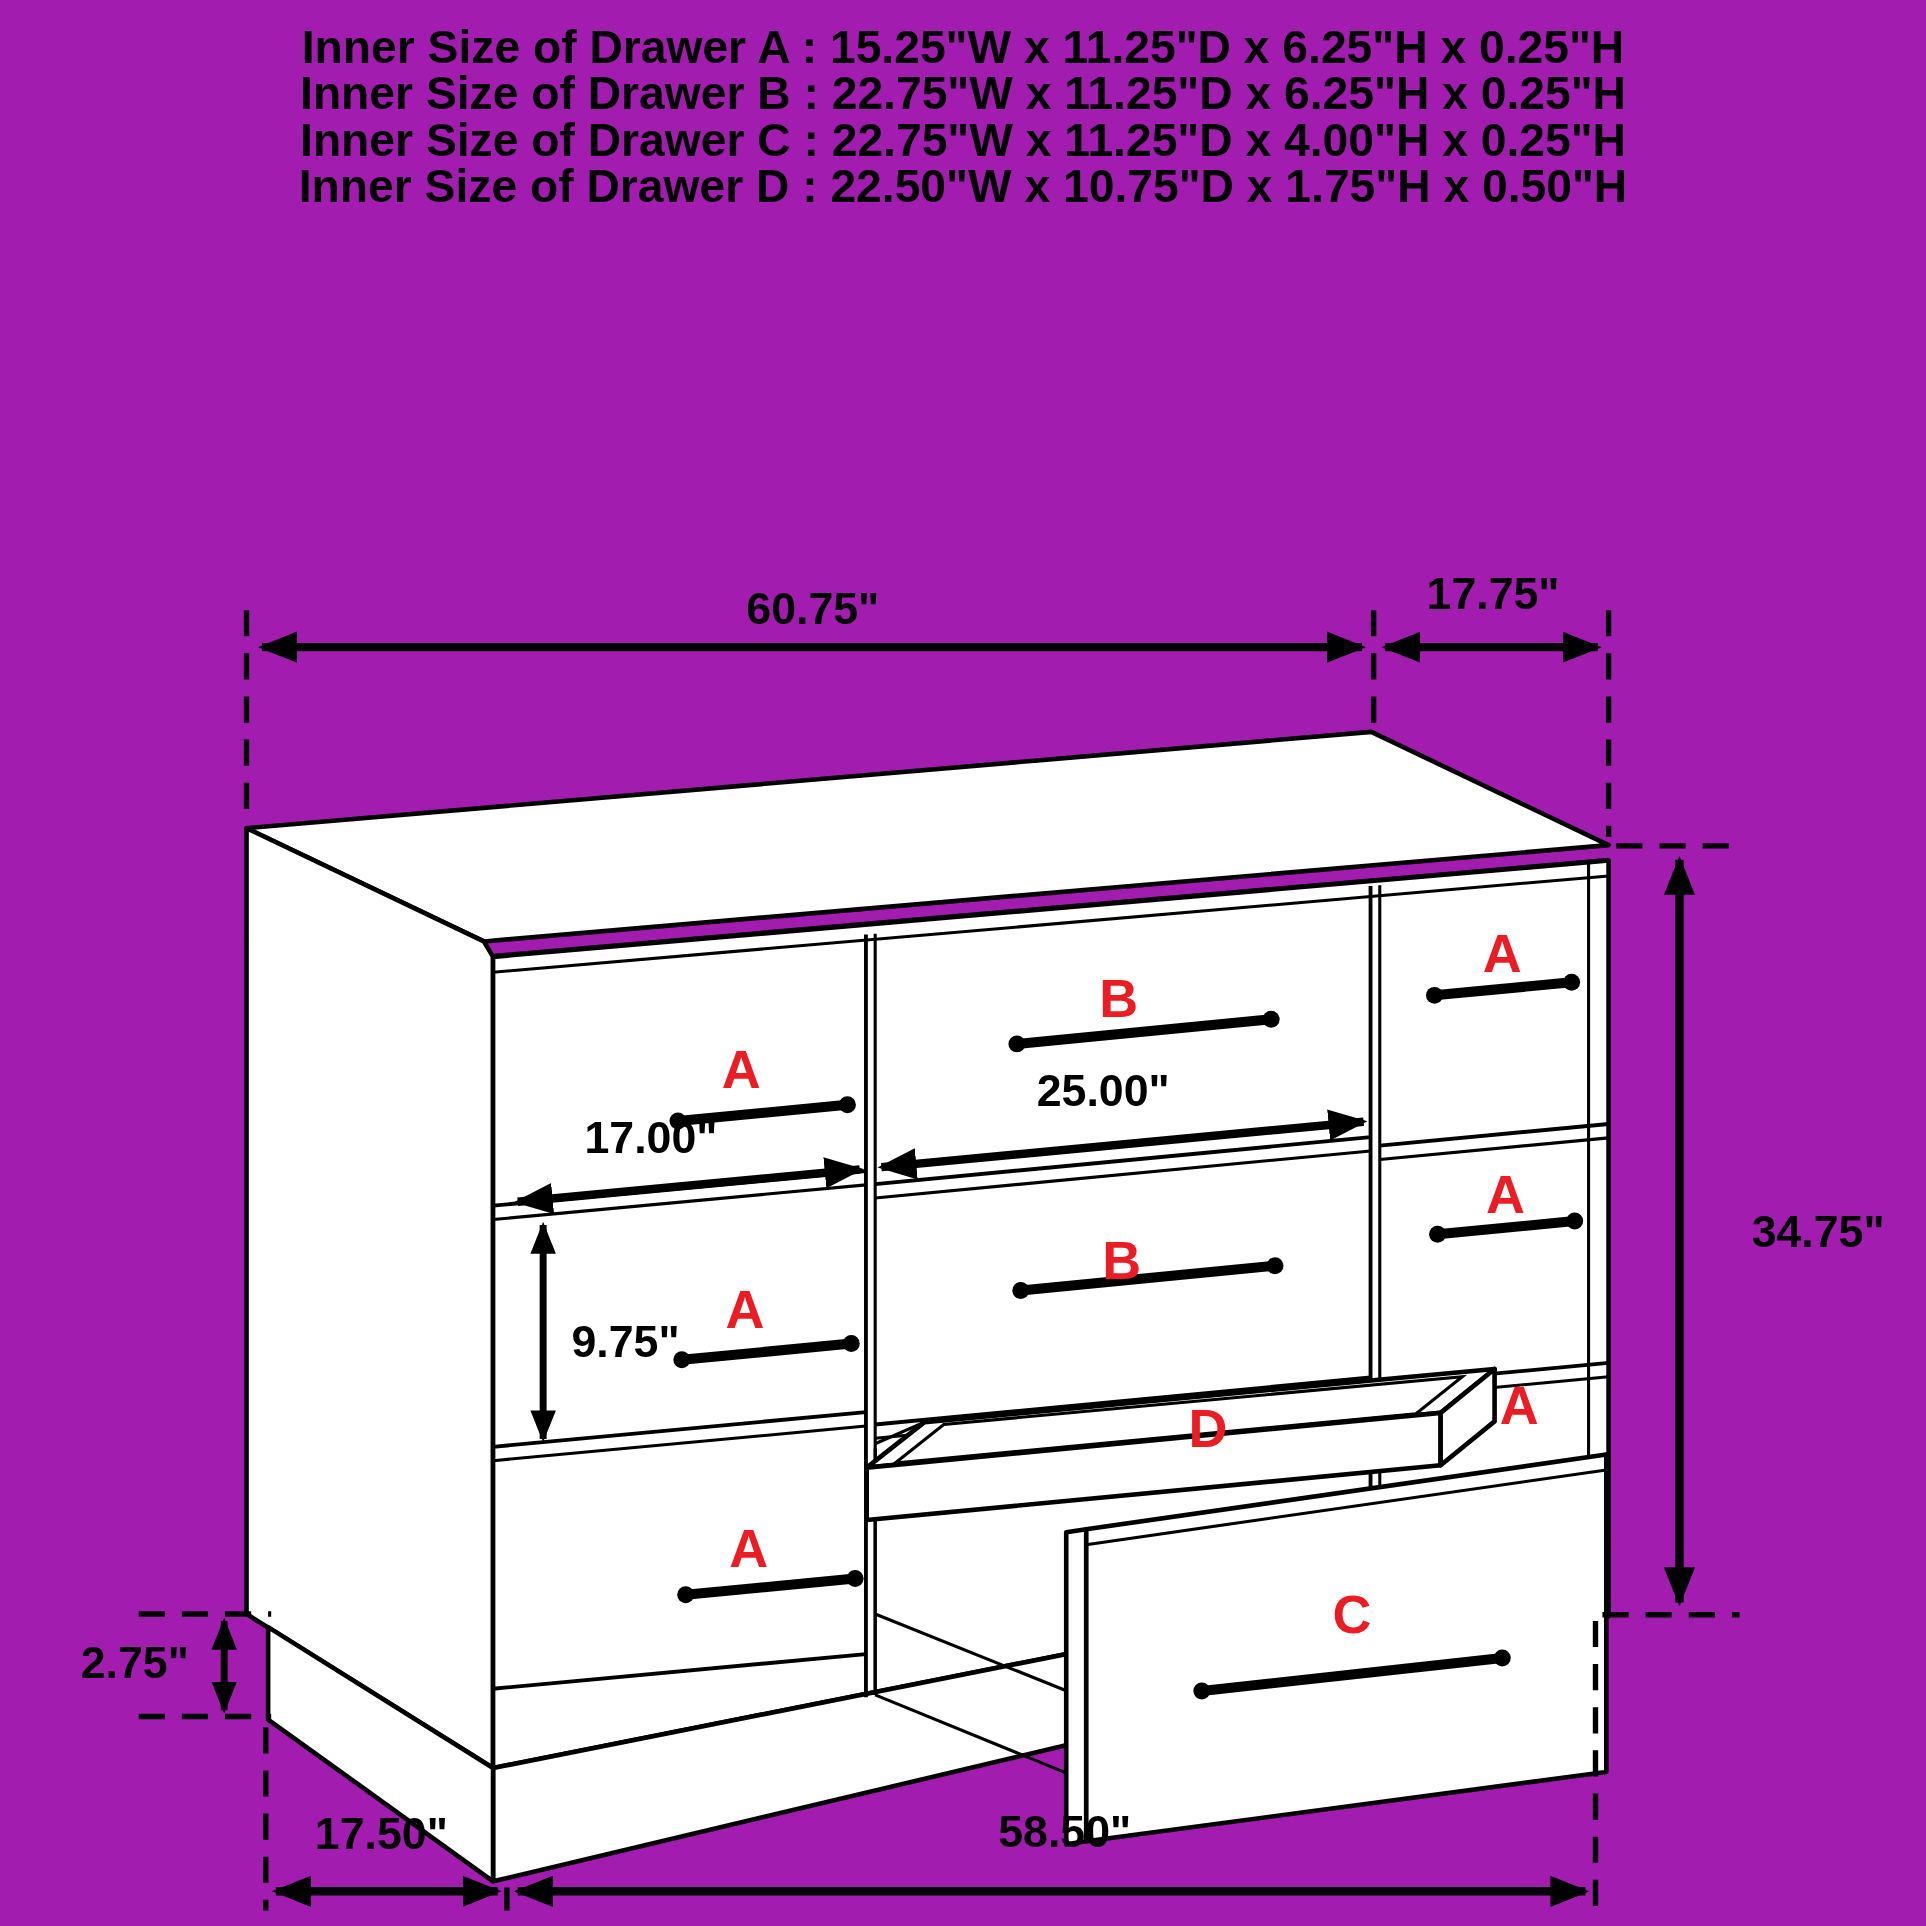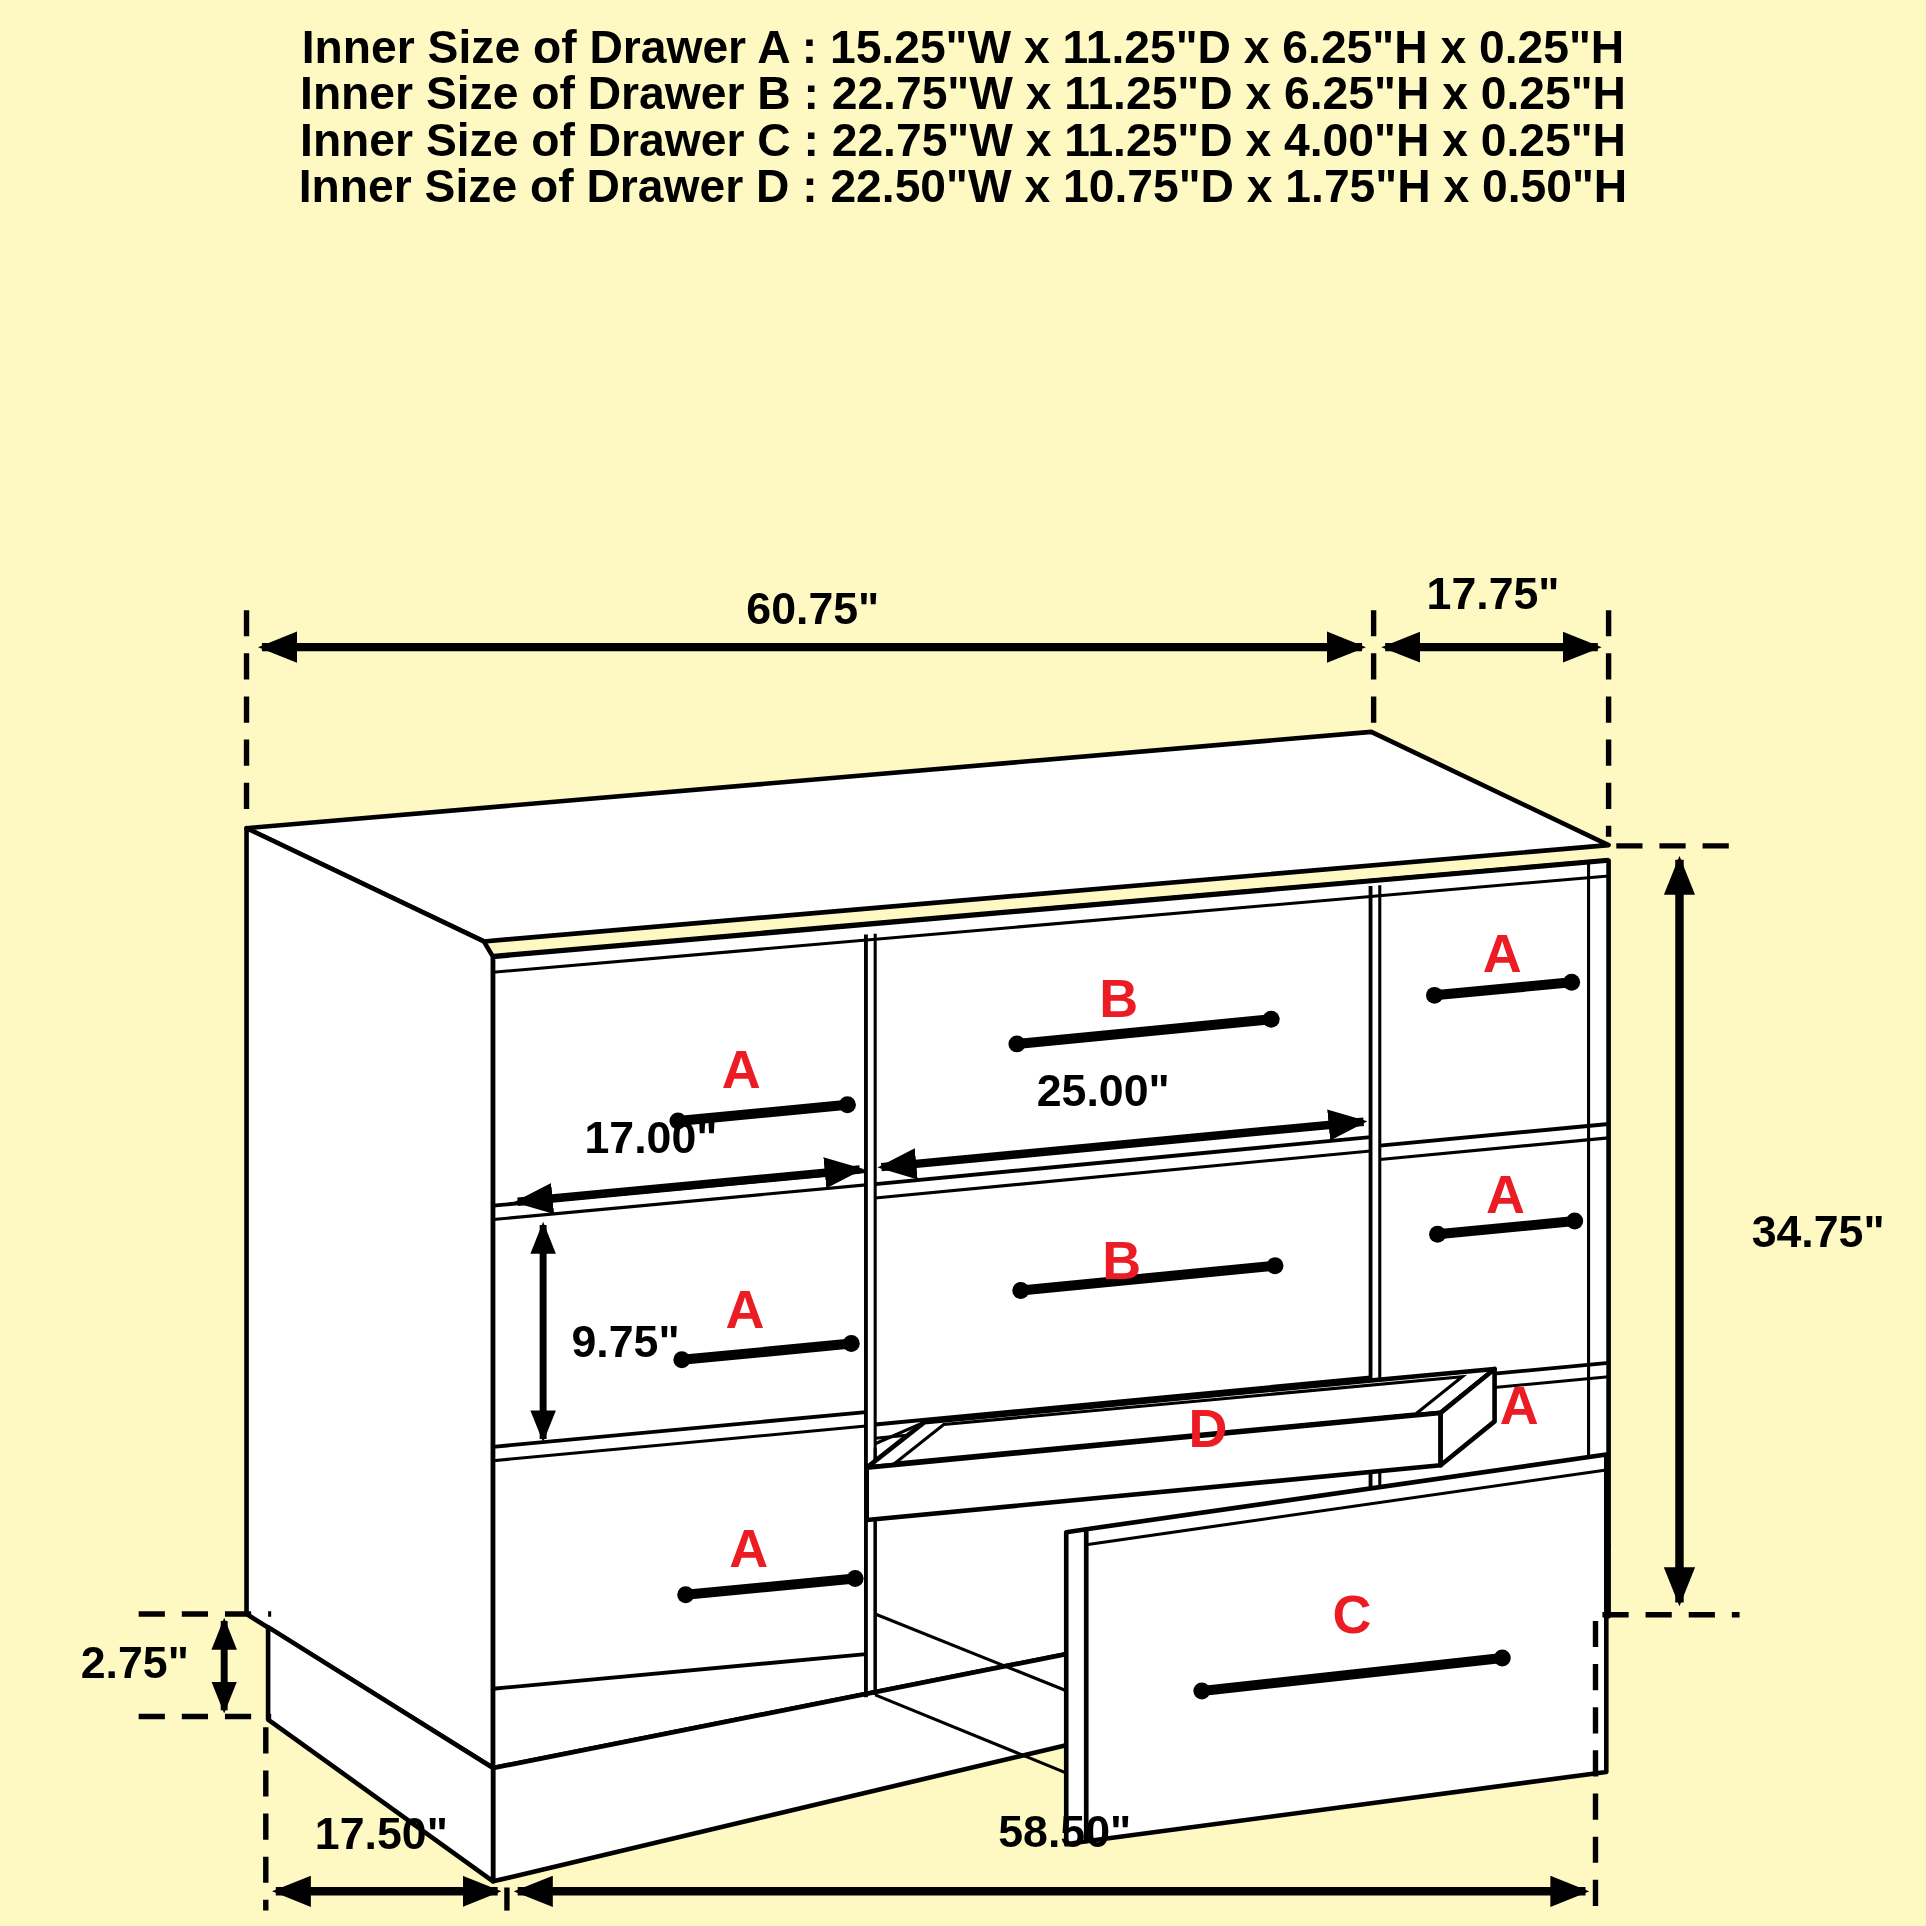--- a/index.html
+++ b/index.html
@@ -1,16 +1,16 @@
 <!DOCTYPE html>
 <html style="font-size:12.3px"><head>
 <meta charset="utf-8">
 <style>
   html,body{margin:0;padding:0;background:#ffffff;}
-  .stage{width:1926px;height:1926px;position:relative;background:#fef9c3;
+  .stage{width:1926px;height:1926px;position:relative;background:#a21caf;
          font-family:"Liberation Sans", sans-serif;}
   svg{display:block;}
   .hdr{font-family:"Liberation Sans", sans-serif;font-weight:bold;font-size:60px;fill:#000;}
   .dim{font-family:"Liberation Sans", sans-serif;font-weight:bold;font-size:58px;fill:#000;}
   .mark{font-family:"Liberation Sans", sans-serif;font-weight:bold;font-size:70px;fill:#ec1c24;}
   .ln{stroke:#000;fill:none;stroke-width:5;}
   .face{fill:#fff;stroke:#000;stroke-width:6;stroke-linejoin:round;}
   .thin{stroke:#000;fill:none;stroke-width:4;}
   .dash{stroke:#000;fill:none;stroke-width:7;stroke-dasharray:34 22;}
   .arr{stroke:#000;fill:none;stroke-width:11;}

